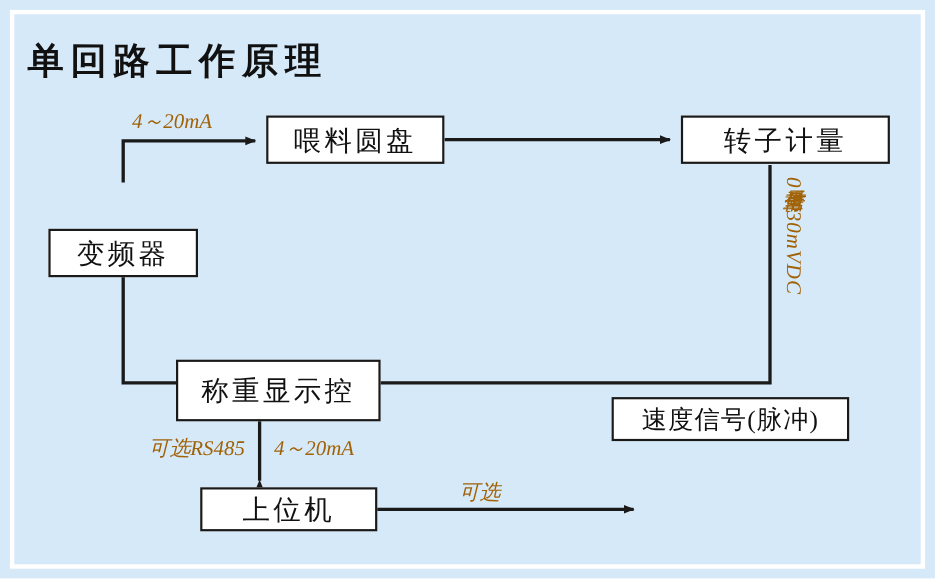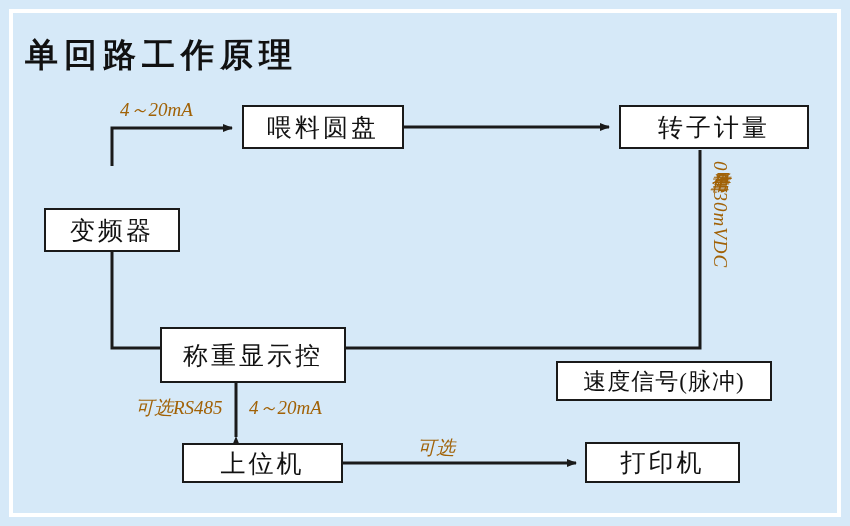--- a/index.html
+++ b/index.html
@@ -133,23 +133,20 @@
   </div>
 
   <div class="node" style="left:556px; top:361px; width:216px; height:40px; font-size:23px; letter-spacing:1px;">
     <span>速度信号(脉冲)</span>
   </div>
 
   <div class="node" style="left:162px; top:443px; width:161px; height:40px;margin-left:20px;">
     <span>上位机</span>
   </div>
 
-  <div class="node" style="left:585px; top:442px; width:155px; height:41px;">
-    <span>打印机</span>
-  </div>
 
   <div class="edge-label" style="left:120px; top:97px;">4～20mA</div>
 
   <div class="edge-label vertical-mixed" style="left:707px; top:157px; height:180px;">重量信号0～30mVDC</div>
 
   <div class="edge-label" style="left:135px; top:395px;">可选RS485</div>
 
   <div class="edge-label" style="left:249px; top:395px;">4～20mA</div>
 
   <div class="edge-label" style="left:417px; top:435px;">可选</div>

